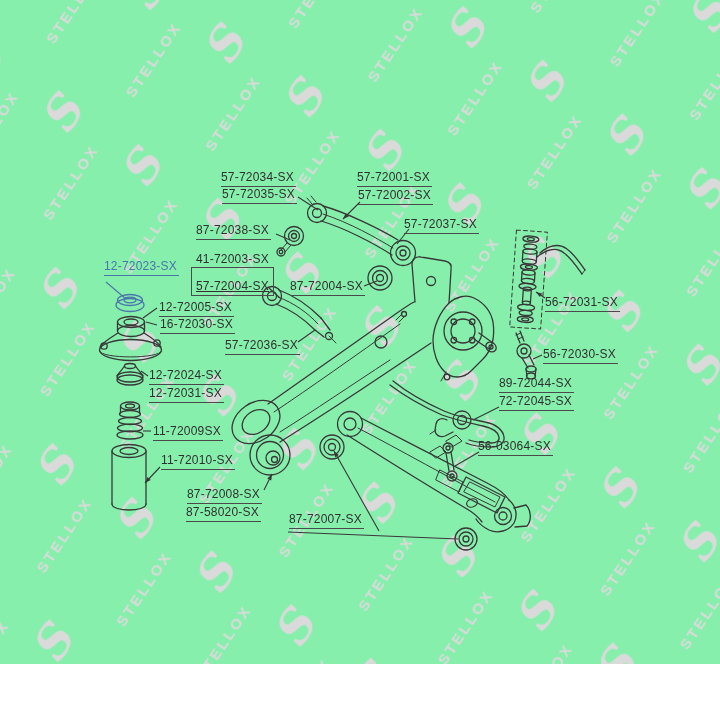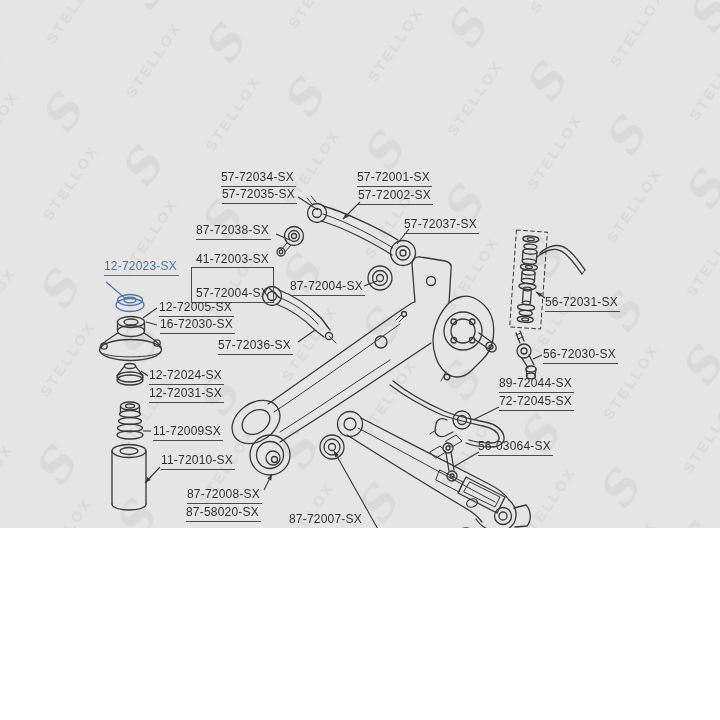--- a/index.html
+++ b/index.html
@@ -1,37 +1,37 @@
 <!DOCTYPE html>
 <html style="--hl: #4b76ab; --line: #383838; --wm: #dadada;"><head>
 <meta charset="utf-8">
 <style>
   html,body{margin:0;padding:0;background:#fff;}
-  .stage{position:relative;width:720px;height:528px;background:#e5e5e5;overflow:hidden;
+  .stage{position:relative;width:720px;height:664px;background:#86efac;overflow:hidden;
          font-family:"Liberation Sans",sans-serif;}
   .stage svg{position:absolute;left:0;top:0;}
   
   .draw{stroke:var(--line,#383838);fill:none;stroke-width:1.3;stroke-linecap:round;stroke-linejoin:round;}
   .thin{stroke-width:1;}
   .leader{stroke:var(--line,#383838);fill:none;stroke-width:1.1;}
   .arrow{fill:var(--line,#383838);stroke:none;}
   .dashed{stroke-dasharray:4 3;stroke-width:1;}
   .hlstroke{stroke:var(--hl,#4b76ab);}
   
   .wmtext{font-family:"Liberation Sans",sans-serif;font-weight:600;font-size:15px;
           letter-spacing:2.5px;fill:var(--wm,#dadada);}
   .wms{font-family:"DejaVu Serif",serif;font-style:italic;font-weight:700;font-size:46px;
        fill:var(--wm,#dadada);}
   
   .plabel{position:absolute;white-space:nowrap;font-size:12px;line-height:13px;
           letter-spacing:0.2px;color:#303030;padding:0 2px 2px 0;
           border-bottom:1.4px solid #4a4a4a;}
   .plabel.hl{color:var(--hl,#4b76ab);border-bottom-color:var(--hl,#4b76ab);}
   .plabel.nounder{border-bottom:none;}
-  .plabel.boxed{border:1.4px solid #4a4a4a;padding:19px 4px 2px 4px;}
+  .plabel.boxed{border:1.4px solid #4a4a4a;padding:12px 4px 2px 4px;text-decoration:underline;}
 </style>
 </head>
 <body>
 
 <div class="stage">
 
   <svg width="720" height="720" viewBox="0 0 720 720">
     <defs>
       <pattern id="wm" width="148" height="96" patternUnits="userSpaceOnUse" patternTransform="rotate(-56 360 360)">
         <text x="6" y="26" class="wmtext">STELLOX</text>
@@ -280,21 +280,21 @@
     <div class="plabel" style="left:357px;top:171px">57-72001-SX</div>
     <div class="plabel" style="left:358px;top:189px">57-72002-SX</div>
     <div class="plabel" style="left:196px;top:224px">87-72038-SX</div>
     <div class="plabel" style="left:404px;top:218px">57-72037-SX</div>
     <div class="plabel nounder" style="left:196px;top:253px">41-72003-SX</div>
     <div class="plabel boxed" style="left:191px;top:267px">57-72004-SX</div>
     <div class="plabel" style="left:290px;top:280px">87-72004-SX</div>
     <div class="plabel hl" style="left:104px;top:260px">12-72023-SX</div>
     <div class="plabel" style="left:159px;top:301px">12-72005-SX</div>
     <div class="plabel" style="left:160px;top:318px">16-72030-SX</div>
-    <div class="plabel" style="left:218px;top:339px">57-72036-SX</div>
+    <div class="plabel" style="left:225px;top:339px">57-72036-SX</div>
     <div class="plabel" style="left:545px;top:296px">56-72031-SX</div>
     <div class="plabel" style="left:543px;top:348px">56-72030-SX</div>
     <div class="plabel" style="left:149px;top:369px">12-72024-SX</div>
     <div class="plabel" style="left:149px;top:387px">12-72031-SX</div>
     <div class="plabel" style="left:499px;top:377px">89-72044-SX</div>
     <div class="plabel" style="left:499px;top:395px">72-72045-SX</div>
     <div class="plabel" style="left:153px;top:425px">11-72009SX</div>
     <div class="plabel" style="left:161px;top:454px">11-72010-SX</div>
     <div class="plabel" style="left:478px;top:440px">56-03064-SX</div>
     <div class="plabel" style="left:187px;top:488px">87-72008-SX</div>

